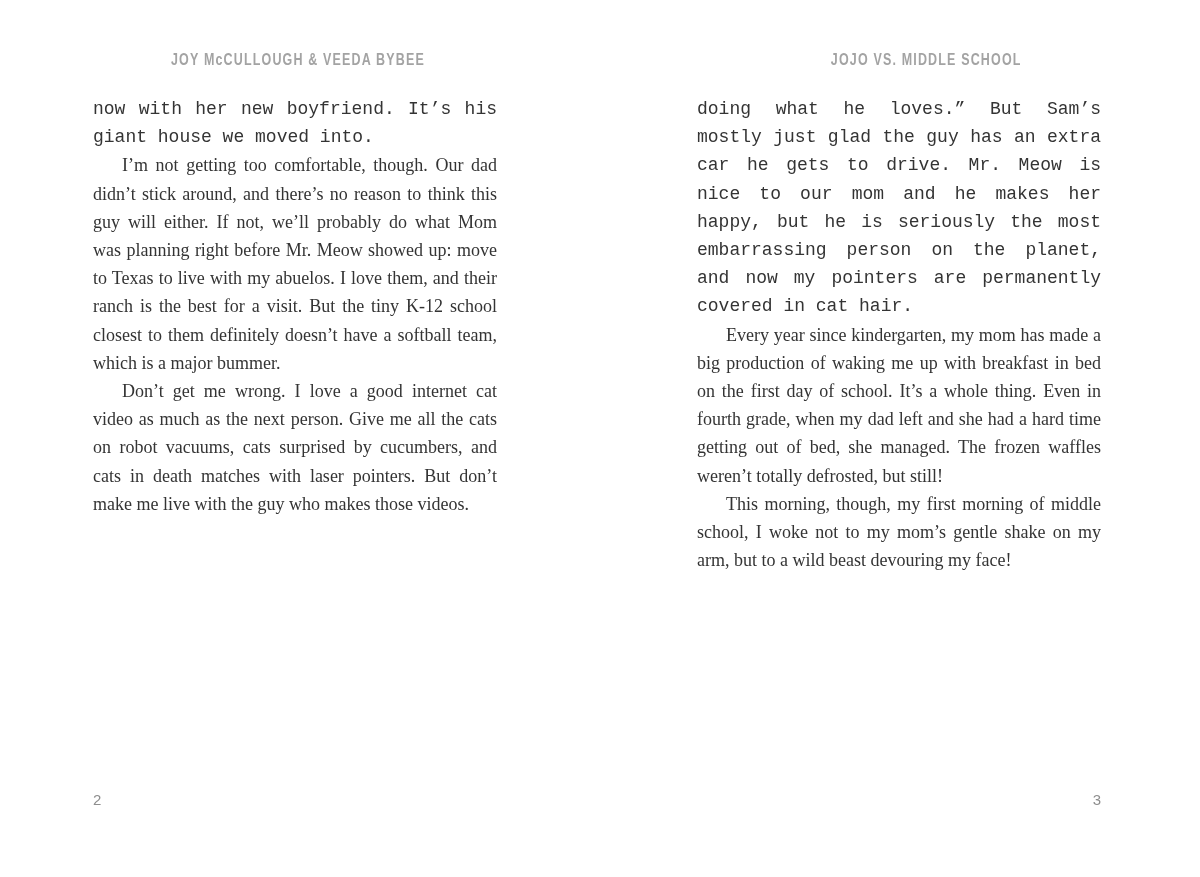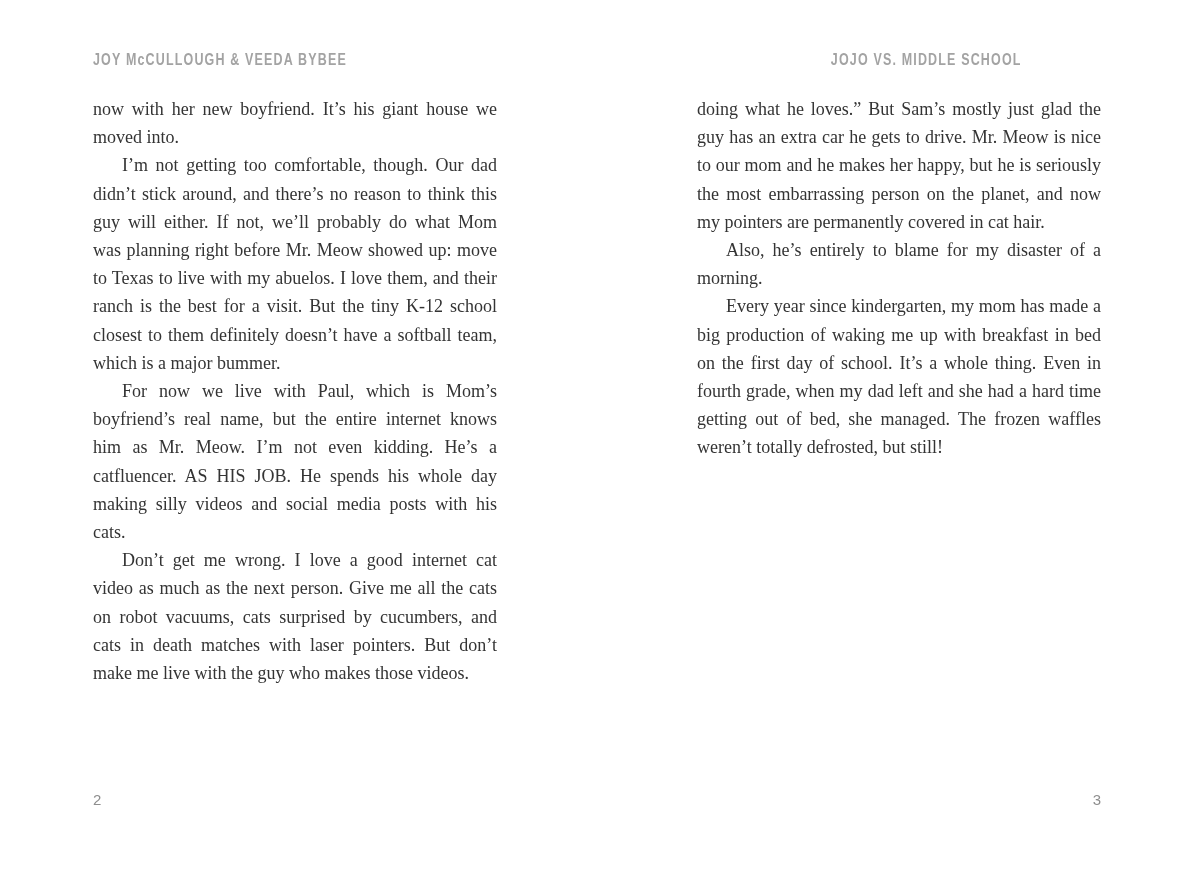--- a/index.html
+++ b/index.html
@@ -29,39 +29,39 @@
     font-size: 16px;
     font-weight: bold;
     letter-spacing: 1.5px;
     color: #a3a3a3;
     white-space: nowrap;
   }
   .running-head .squeeze {
     display: inline-block;
     transform: scaleX(0.78);
   }
-  .page-left  .running-head { text-align: left; }
+  .page-left  .running-head { text-align: right; }
   .page-left  .running-head .squeeze { transform-origin: left center; }
   .page-right .running-head { text-align: center; }
   .page-right .running-head .squeeze { transform-origin: right center; }
 
   .body-text {
     position: absolute;
     top: 95px;
     width: 404px;
     font-size: 18px;
     line-height: 28.2px;
     color: #343434;
     text-align: justify;
   }
   .body-text p {
     text-indent: 29px;
     margin: 0;
   }
-  .body-text p.no-indent { text-indent: 0; }
+  .body-text p.no-indent { text-indent: 0; font-family: Liberation Mono, monospace; }
 
   .folio {
     position: absolute;
     top: 791px;
     width: 100%;
     font-family: "Liberation Sans", sans-serif;
     font-size: 15px;
     color: #8e8e8e;
   }
   .page-left  .folio { text-align: left; }
@@ -72,31 +72,30 @@
 
 <div class="spread">
 
   <div class="page page-left">
     <div class="running-head">
       <span class="squeeze">JOY McCULLOUGH &amp; VEEDA BYBEE</span>
     </div>
     <div class="body-text">
       <p class="no-indent">now with her new boyfriend. It’s his giant house we moved into.</p>
       <p>I’m not getting too comfortable, though. Our dad didn’t stick around, and there’s no reason to think this guy will either. If not, we’ll probably do what Mom was planning right before Mr. Meow showed up: move to Texas to live with my abuelos. I love them, and their ranch is the best for a visit. But the tiny K-12 school closest to them definitely doesn’t have a softball team, which is a major bummer.</p>
-      <p>For now we live with Paul, which is Mom’s boyfriend’s real name, but the entire internet knows him as Mr. Meow. I’m not even kidding. He’s a catfluencer. AS HIS JOB. He spends his whole day making silly videos and social media posts with his cats.</p>
       <p>Don’t get me wrong. I love a good internet cat video as much as the next person. Give me all the cats on robot vacuums, cats surprised by cucumbers, and cats in death matches with laser pointers. But don’t make me live with the guy who makes those videos.</p>
     </div>
     <div class="folio">2</div>
   </div>
 
   <div class="page page-right">
     <div class="running-head">
       <span class="squeeze">JOJO VS. MIDDLE SCHOOL</span>
     </div>
     <div class="body-text">
       <p class="no-indent">doing what he loves.” But Sam’s mostly just glad the guy has an extra car he gets to drive. Mr. Meow is nice to our mom and he makes her happy, but he is seriously the most embarrassing person on the planet, and now my pointers are permanently covered in cat hair.</p>
-      <p>Also, he’s entirely to blame for my disaster of a morning.</p>
       <p>Every year since kindergarten, my mom has made a big production of waking me up with breakfast in bed on the first day of school. It’s a whole thing. Even in fourth grade, when my dad left and she had a hard time getting out of bed, she managed. The frozen waffles weren’t totally defrosted, but still!</p>
+      <p>This morning, though, my first morning of middle school, I woke not to my mom’s gentle shake on my arm, but to a wild beast devouring my face!</p>
     </div>
     <div class="folio">3</div>
   </div>
 
 </div>
 
 </body></html>

